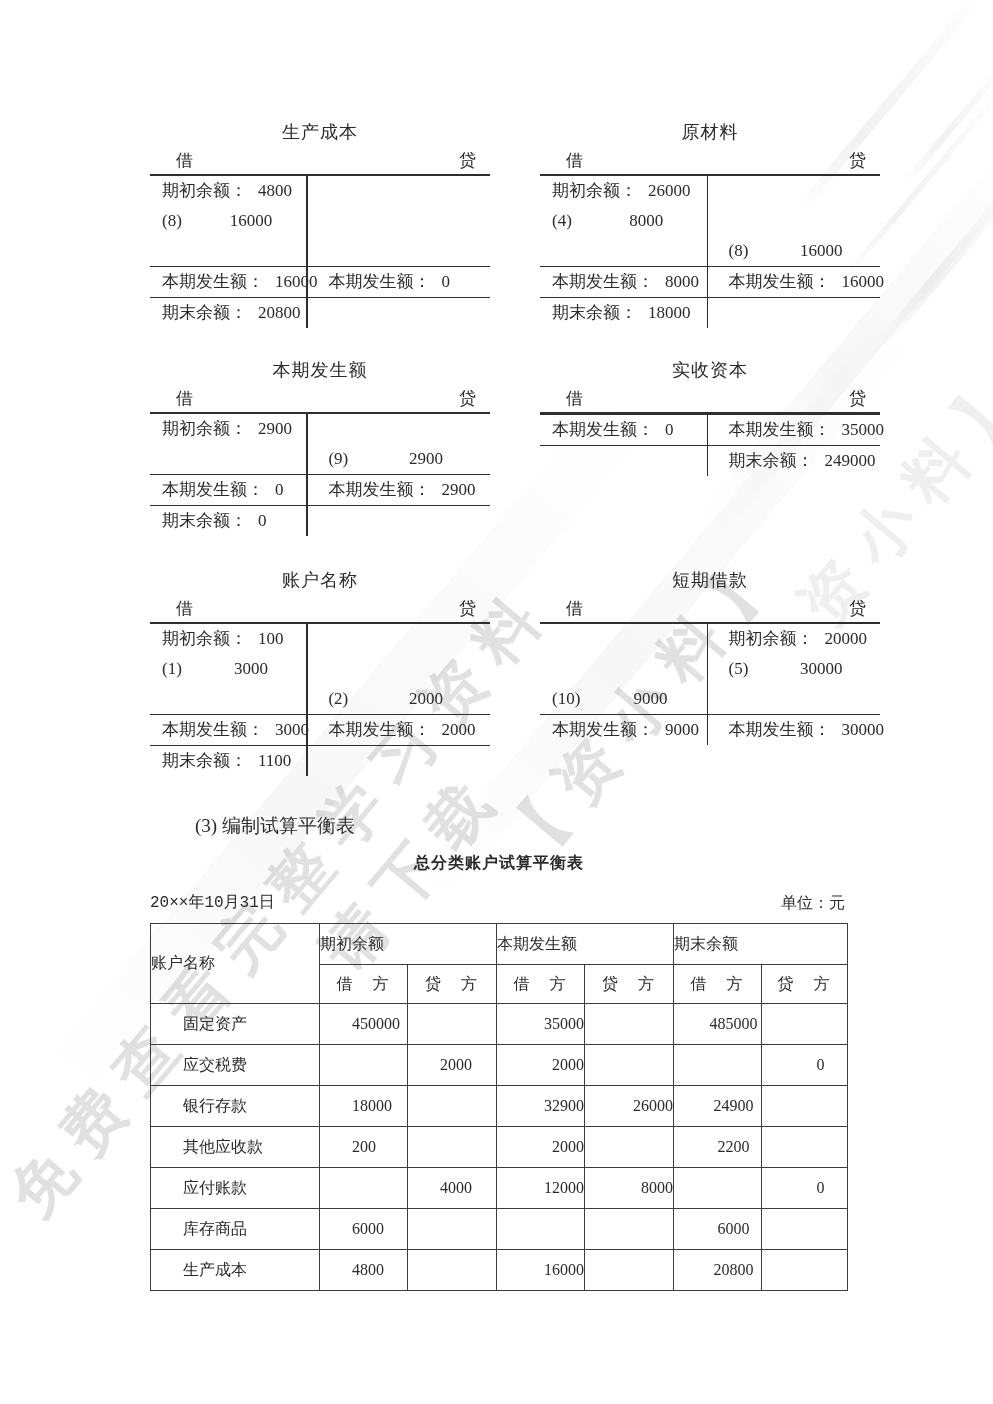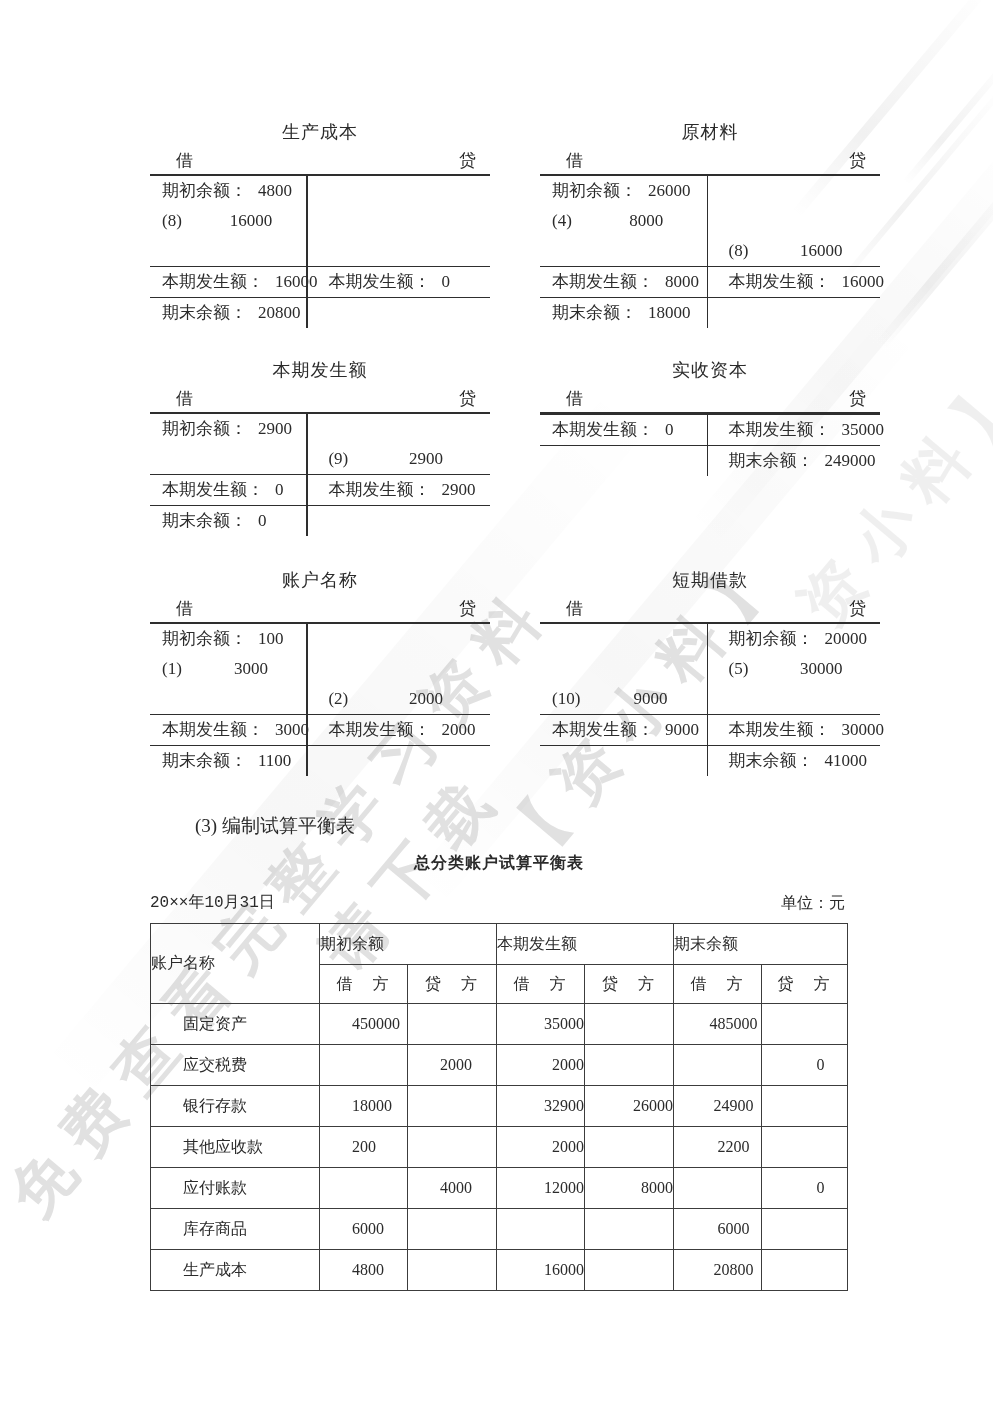--- a/index.html
+++ b/index.html
@@ -325,28 +325,20 @@
           </div>
         </div>
         <div class="sec tot">
           <div class="half dh">
               <div class="ln bal"><span class="lb">本期发生额：</span><span class="bv">9000</span></div>
             </div>
           <div class="half ch">
               <div class="ln bal"><span class="lb">本期发生额：</span><span class="bv">30000</span></div>
             </div>
         </div>
-        <div class="sec fin">
-          <div class="half dh">
-              <div class="ln"></div>
-            </div>
-          <div class="half ch">
-              <div class="ln bal"><span class="lb">期末余额：</span><span class="bv">41000</span></div>
-            </div>
-        </div>
       </div>
     </div>
 
     <div class="sec-heading">(3) 编制试算平衡表</div>
     <div class="tb-title">总分类账户试算平衡表</div>
     <div class="tb-meta">
       <span class="tb-date">20××年10月31日</span>
       <span class="tb-unit">单位：元</span>
     </div>
 

